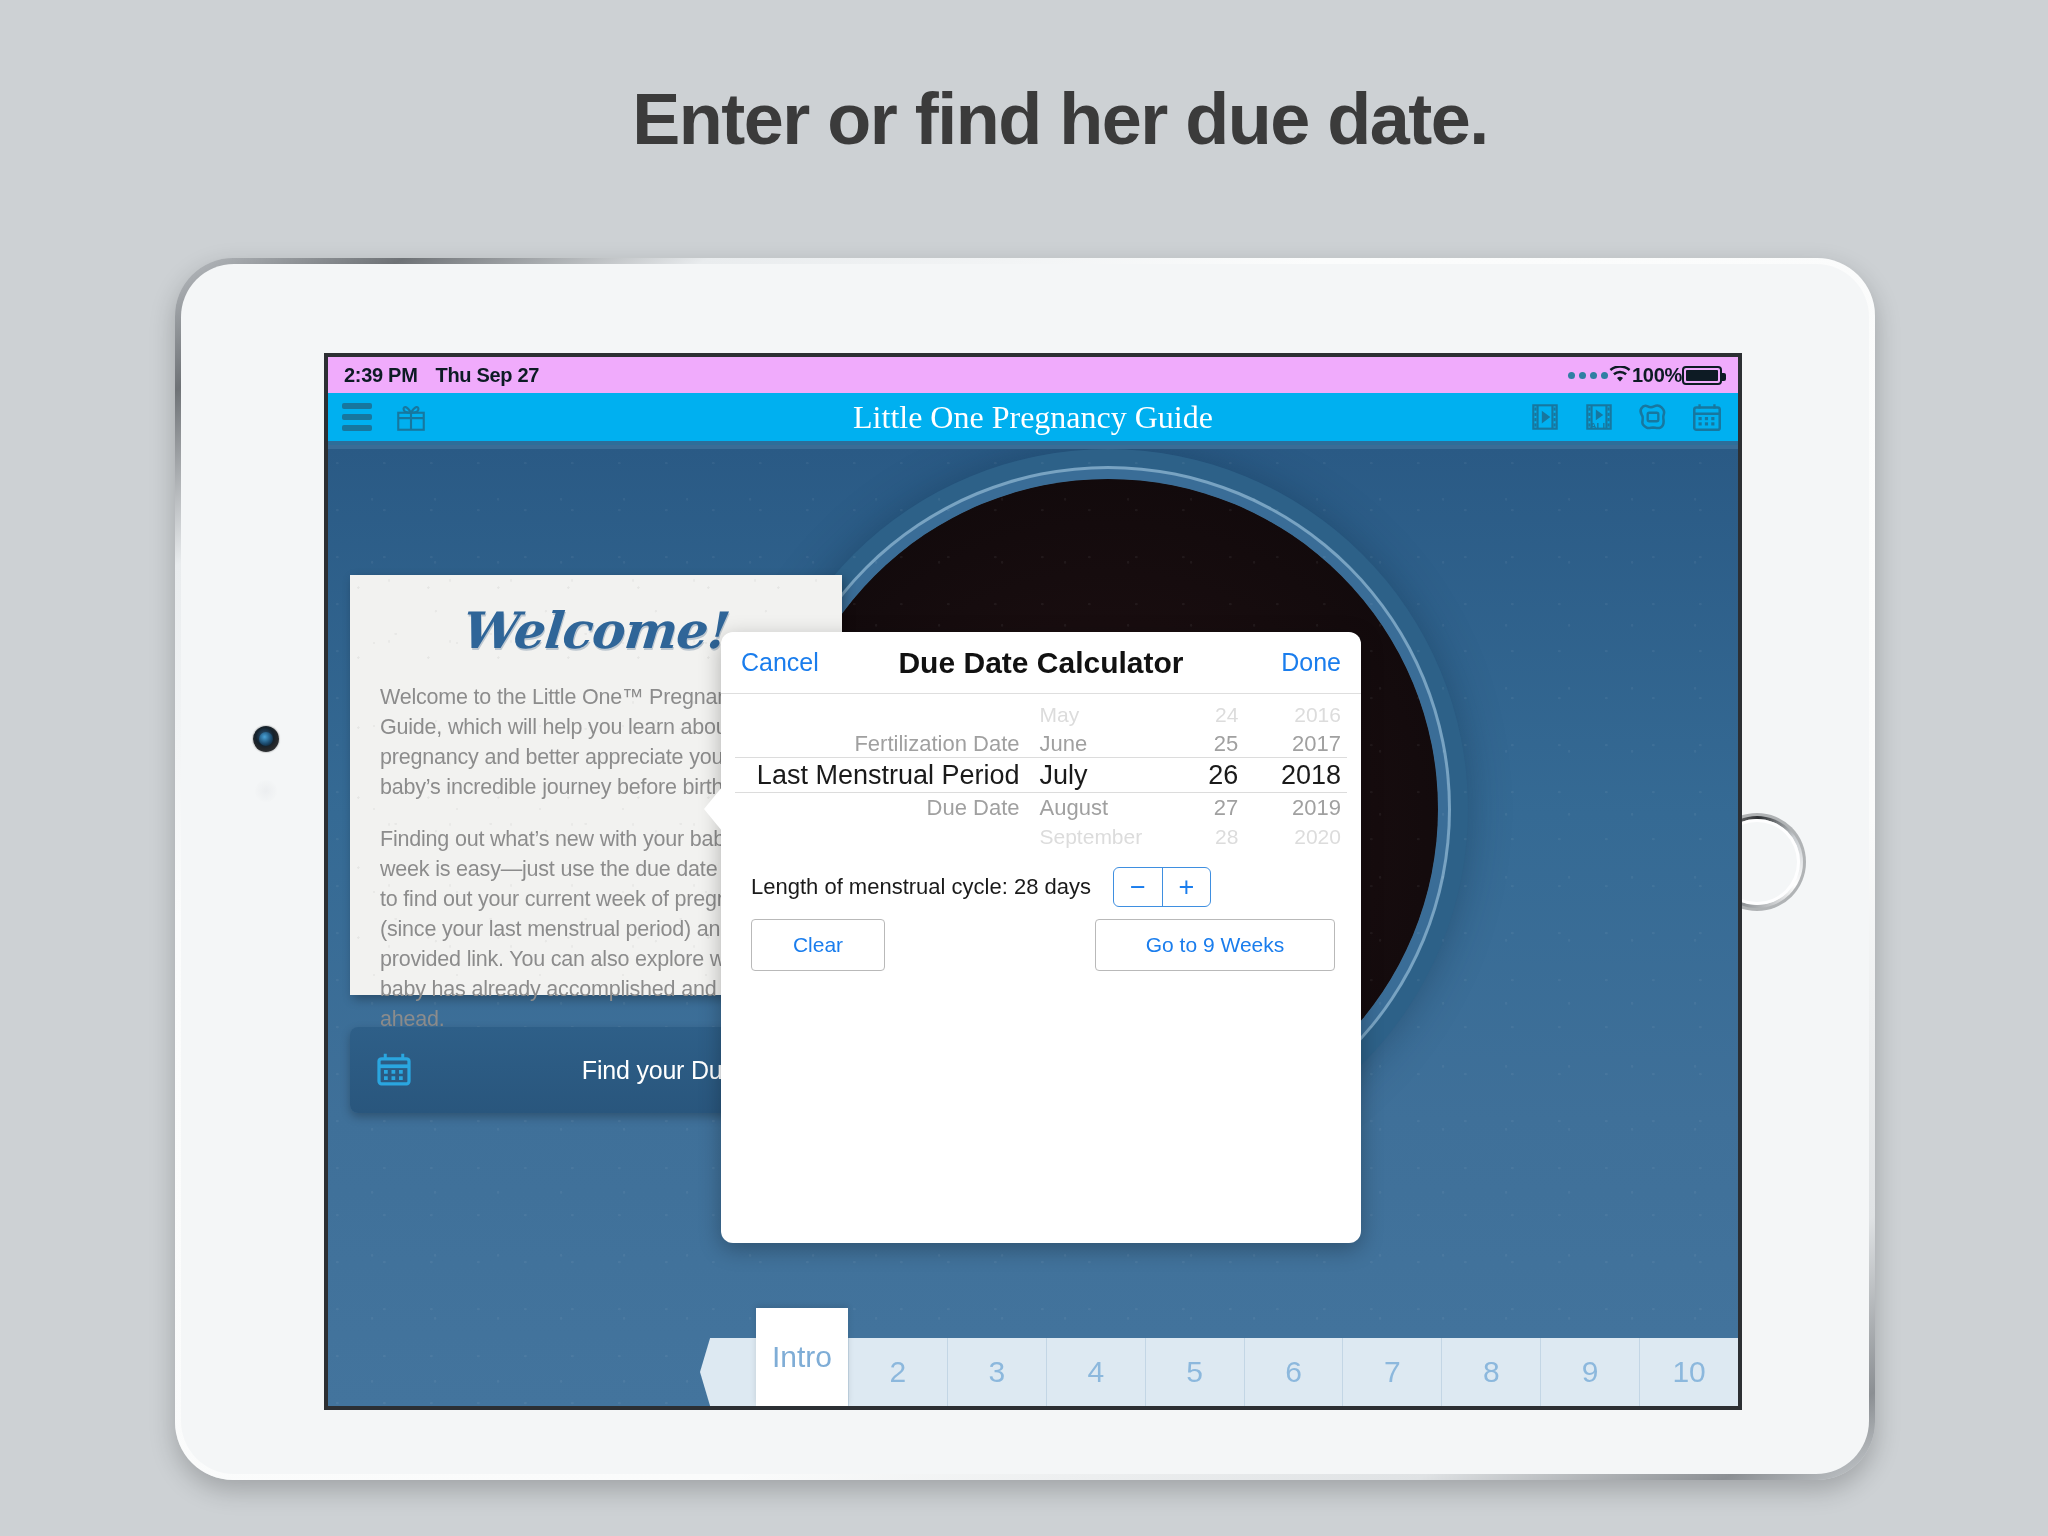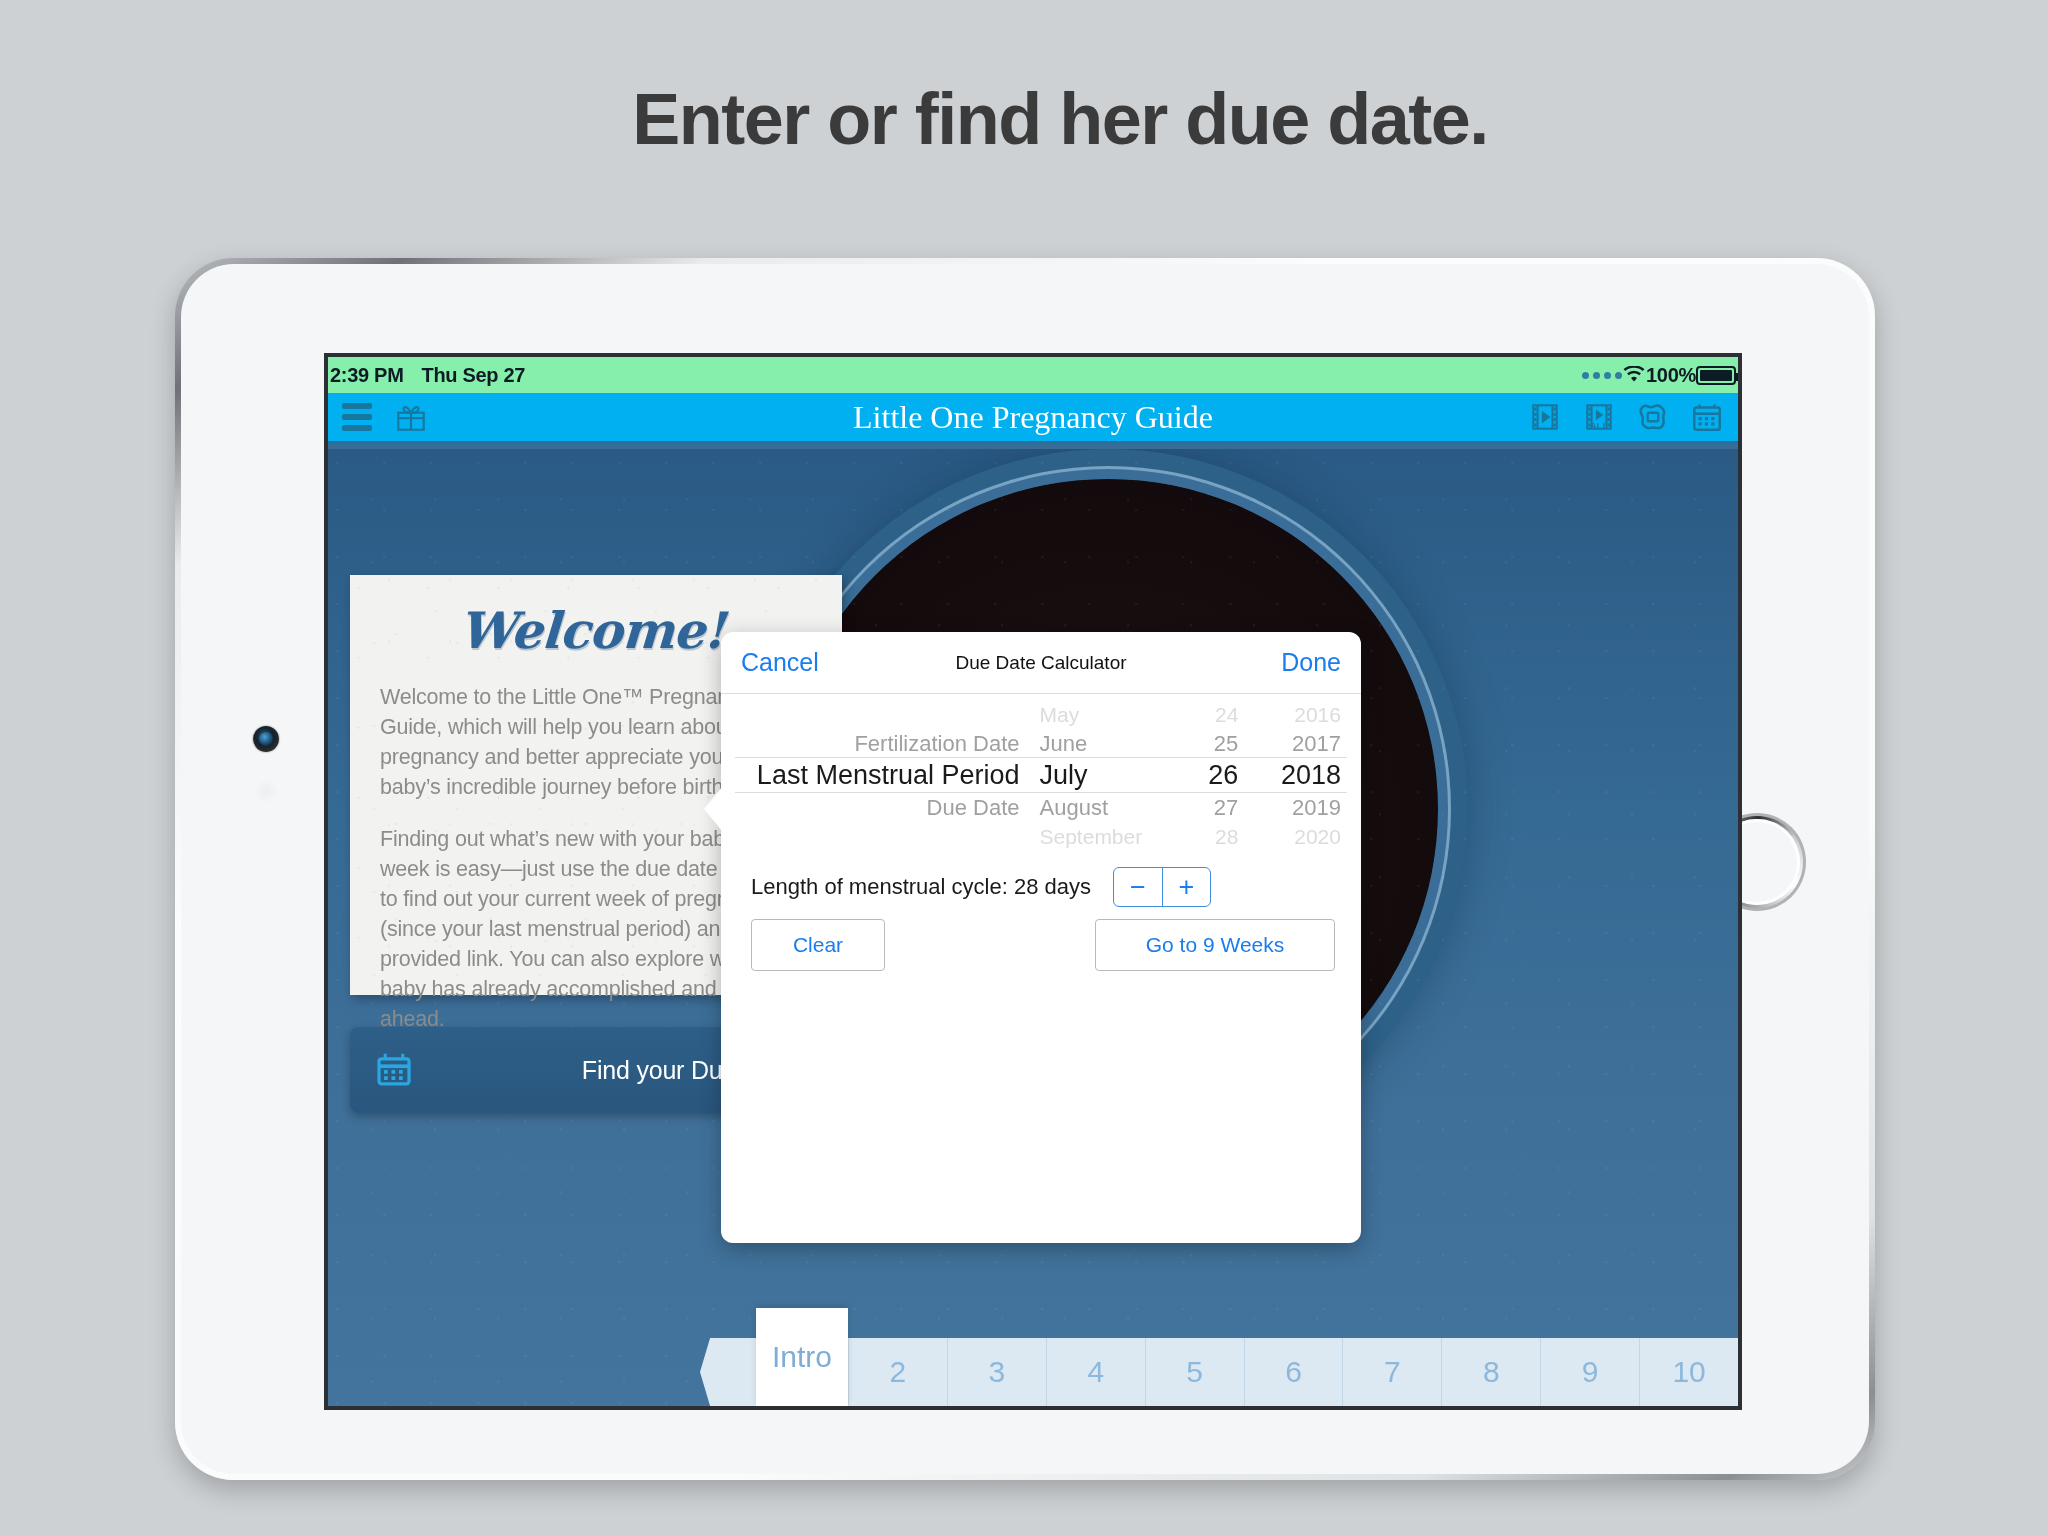--- a/index.html
+++ b/index.html
@@ -75,23 +75,23 @@
     left: 143px; top: 89px;
     width: 1418px; height: 1057px;
     background: #3a6c96;
     overflow: hidden;
     border: 4px solid #2c2f33;
   }
 
   
   .statusbar {
     position: absolute; top:0; left:0; right:0; height: 36px;
-    background: #86efac;
+    background: #f0abfc;
     display: flex; align-items: center;
-    padding: 0 2px;
+    padding: 0 16px;
     font-size: 20px; font-weight: bold; color: #0d1b24;
     letter-spacing: -0.3px;
   }
   .sb-time { margin-right: 18px; }
   .sb-right { margin-left:auto; display:flex; align-items:center; gap:0; }
   .sb-dots { display:flex; gap:4px; align-items:center; }
   .sb-dots i { width:7px;height:7px;border-radius:50%;background:#2f7fa3; display:block; }
   .wifi { width:24px;height:18px; display:block; }
   .sb-batt-txt{ font-size:20px; font-weight:bold; color:#0d1b24; }
   .battery { width:40px;height:19px;border:2px solid #0d1b24;border-radius:4px; position:relative; }
@@ -208,21 +208,21 @@
     border-right: 18px solid #ffffff;
   }
   .pop-head{
     height: 62px; border-bottom: 1px solid #dedede;
     display:flex; align-items:center; padding: 0 20px;
     position:relative;
   }
   .pop-cancel{ color:#1a7ded; font-size:25px; }
   .pop-title{
     position:absolute; left:0;right:0; text-align:center;
-    font-size:19px; font-weight:normal; color:#111;
+    font-size:30px; font-weight:bold; color:#111;
     pointer-events:none;
   }
   .pop-done{ margin-left:auto; color:#1a7ded; font-size:25px; }
 
   
   .picker{
     position:relative; height: 145px; margin-top: 6px;
     display:flex;
   }
   .pk-col{ position:relative; }

